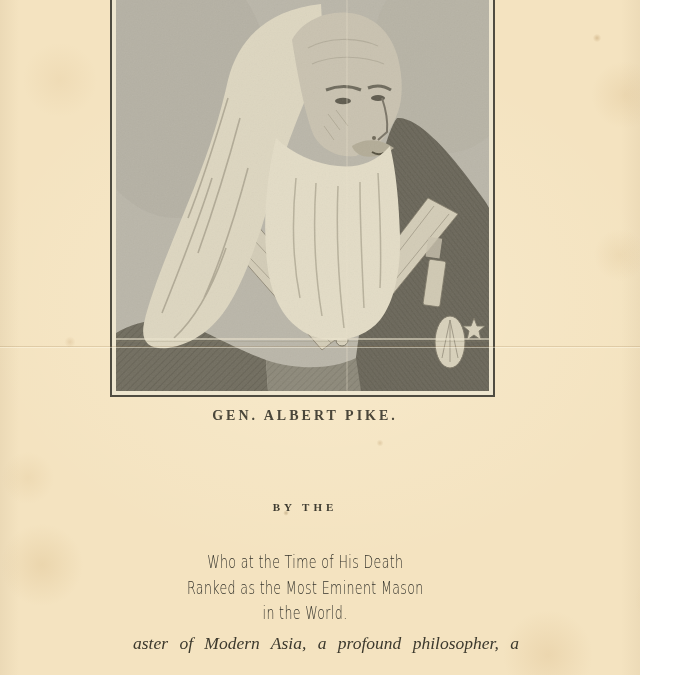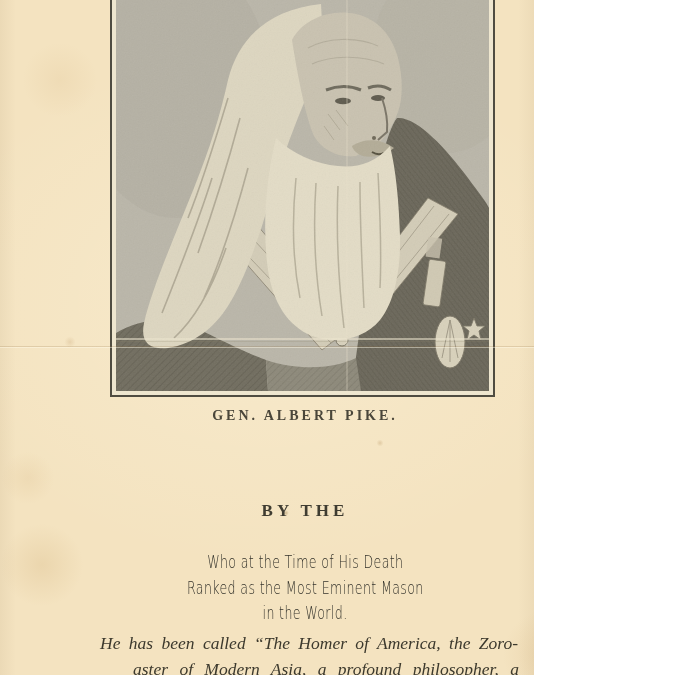--- a/index.html
+++ b/index.html
@@ -1,19 +1,19 @@
 <!DOCTYPE html>
 <html><head>
 <meta charset="utf-8">
 <style>
   html,body{margin:0;padding:0;}
   body{width:675px;height:675px;overflow:hidden;font-family:"Liberation Sans",sans-serif;}
 
   .page{
-    position:relative;width:534px;height:675px;overflow:hidden;
+    position:relative;width:640px;height:675px;overflow:hidden;
     background:
       radial-gradient(circle 6px  at 597px 38px,  rgba(150,105,45,.28), transparent 70%),
       radial-gradient(circle 10px at 651px 117px, rgba(160,110,50,.22), transparent 70%),
       radial-gradient(circle 45px at 625px 95px,  rgba(185,140,75,.13), transparent 75%),
       radial-gradient(circle 35px at 620px 255px, rgba(185,140,75,.11), transparent 75%),
       radial-gradient(circle 5px  at 380px 443px, rgba(150,105,45,.22), transparent 70%),
       radial-gradient(circle 4px  at 286px 513px, rgba(120,85,35,.32),  transparent 70%),
       radial-gradient(circle 8px  at 70px 342px,  rgba(160,110,50,.16), transparent 70%),
       radial-gradient(circle 55px at 42px 565px,  rgba(190,148,82,.17), transparent 75%),
       radial-gradient(circle 35px at 28px 478px,  rgba(190,148,82,.11), transparent 75%),
@@ -42,21 +42,21 @@
 
   .caption{position:absolute;top:408px;width:610px;text-align:center;
     font-family:"Liberation Serif",serif;font-weight:bold;font-size:14px;
     letter-spacing:3px;color:#4a463a;}
 
   .title{position:absolute;top:443px;width:610px;}
   .title .narrow{font-family:"DejaVu Sans","Liberation Sans",sans-serif;font-weight:200;
     font-size:43px;letter-spacing:1px;transform:scaleX(.66);}
 
   .byline{position:absolute;top:501px;width:610px;text-align:center;
-    font-family:"Liberation Serif",serif;font-weight:bold;font-size:17px;
+    font-family:"Liberation Serif",serif;font-weight:bold;font-size:11px;
     letter-spacing:4px;color:#3f3c31;}
 
   .subtitle{position:absolute;top:520px;width:610px;}
   .subtitle .narrow{font-family:"DejaVu Sans","Liberation Sans",sans-serif;font-weight:200;
     font-size:19.5px;letter-spacing:1px;transform:scaleX(.66);}
 
   .taglines{position:absolute;top:552px;width:610px;}
   .taglines .narrow{font-family:"DejaVu Sans","Liberation Sans",sans-serif;font-weight:200;
     font-size:17.5px;letter-spacing:.5px;transform:scaleX(.72);margin-bottom:5.5px;}
 
@@ -165,17 +165,16 @@
   <div class="byline">BY THE</div>
 
 
   <div class="taglines">
     <span class="narrow">Who at the Time of His Death</span>
     <span class="narrow">Ranked as the Most Eminent Mason</span>
     <span class="narrow">in the World.</span>
   </div>
 
   <div class="quote">
-    <div class="q1">He has been called “The Homer of America, the Zoro-</div>
     <div class="q2">aster of Modern Asia, a profound philosopher, a</div>
   </div>
 
 </div>
 
 </body></html>

